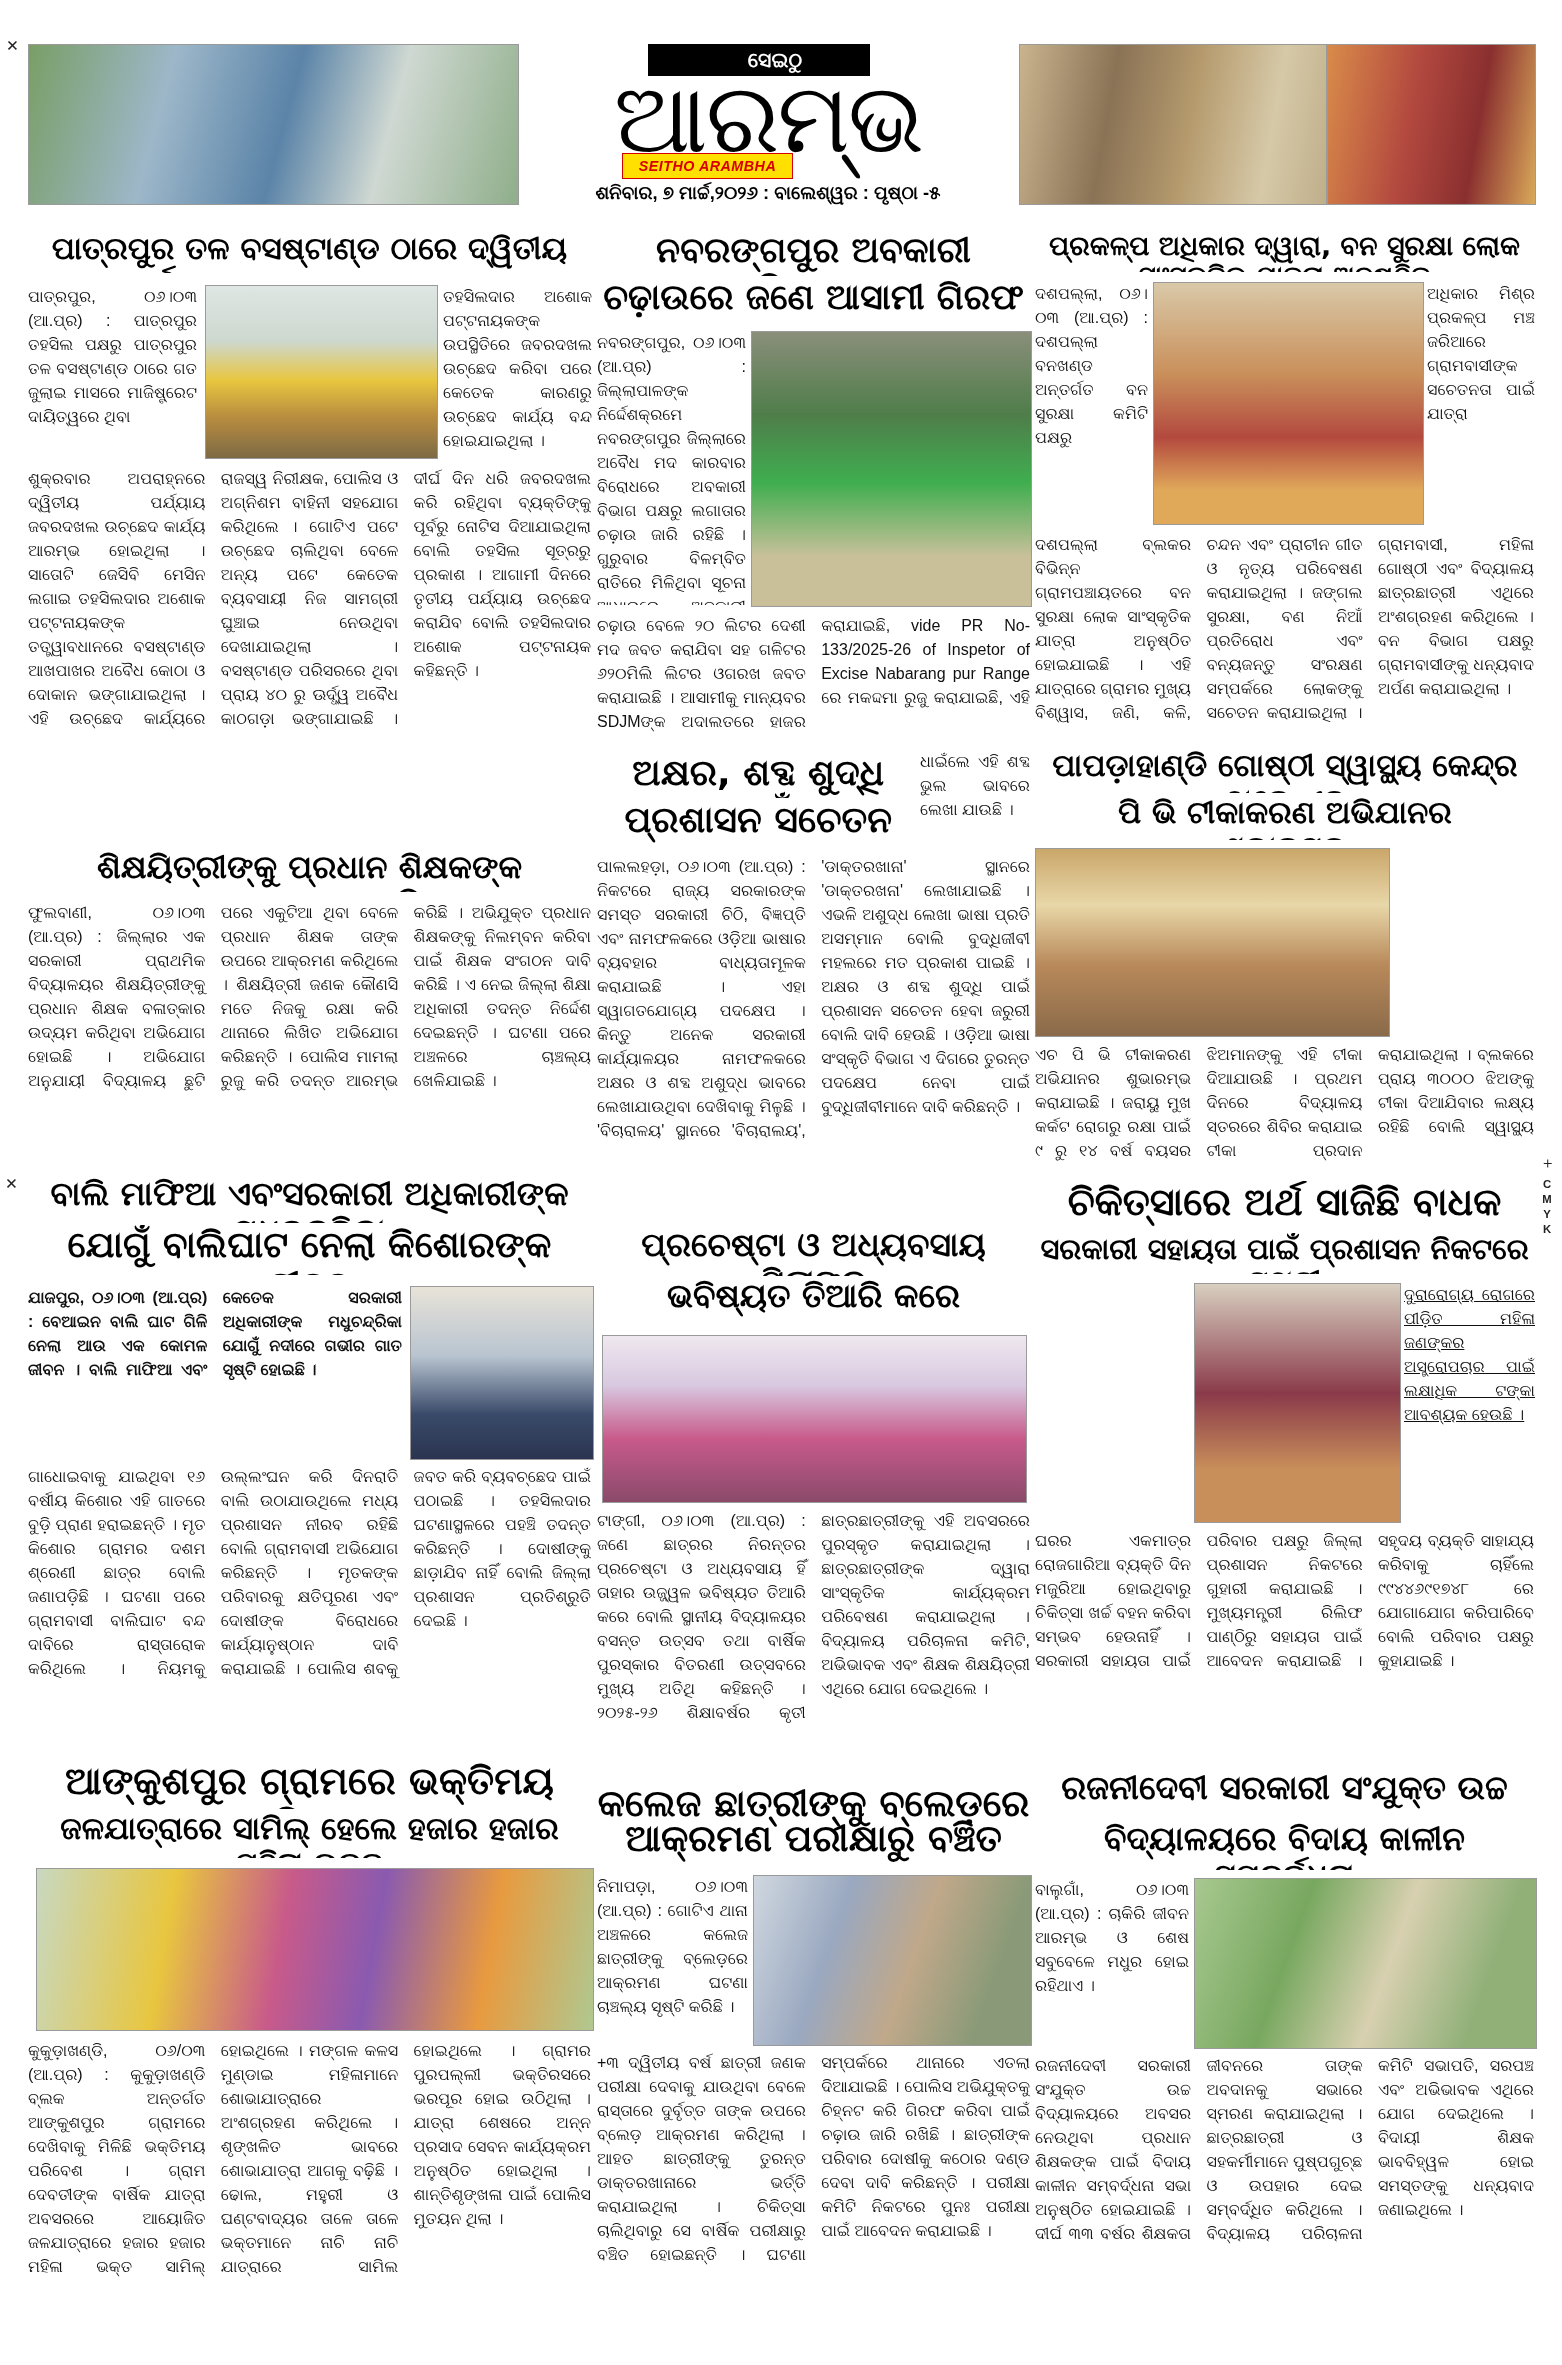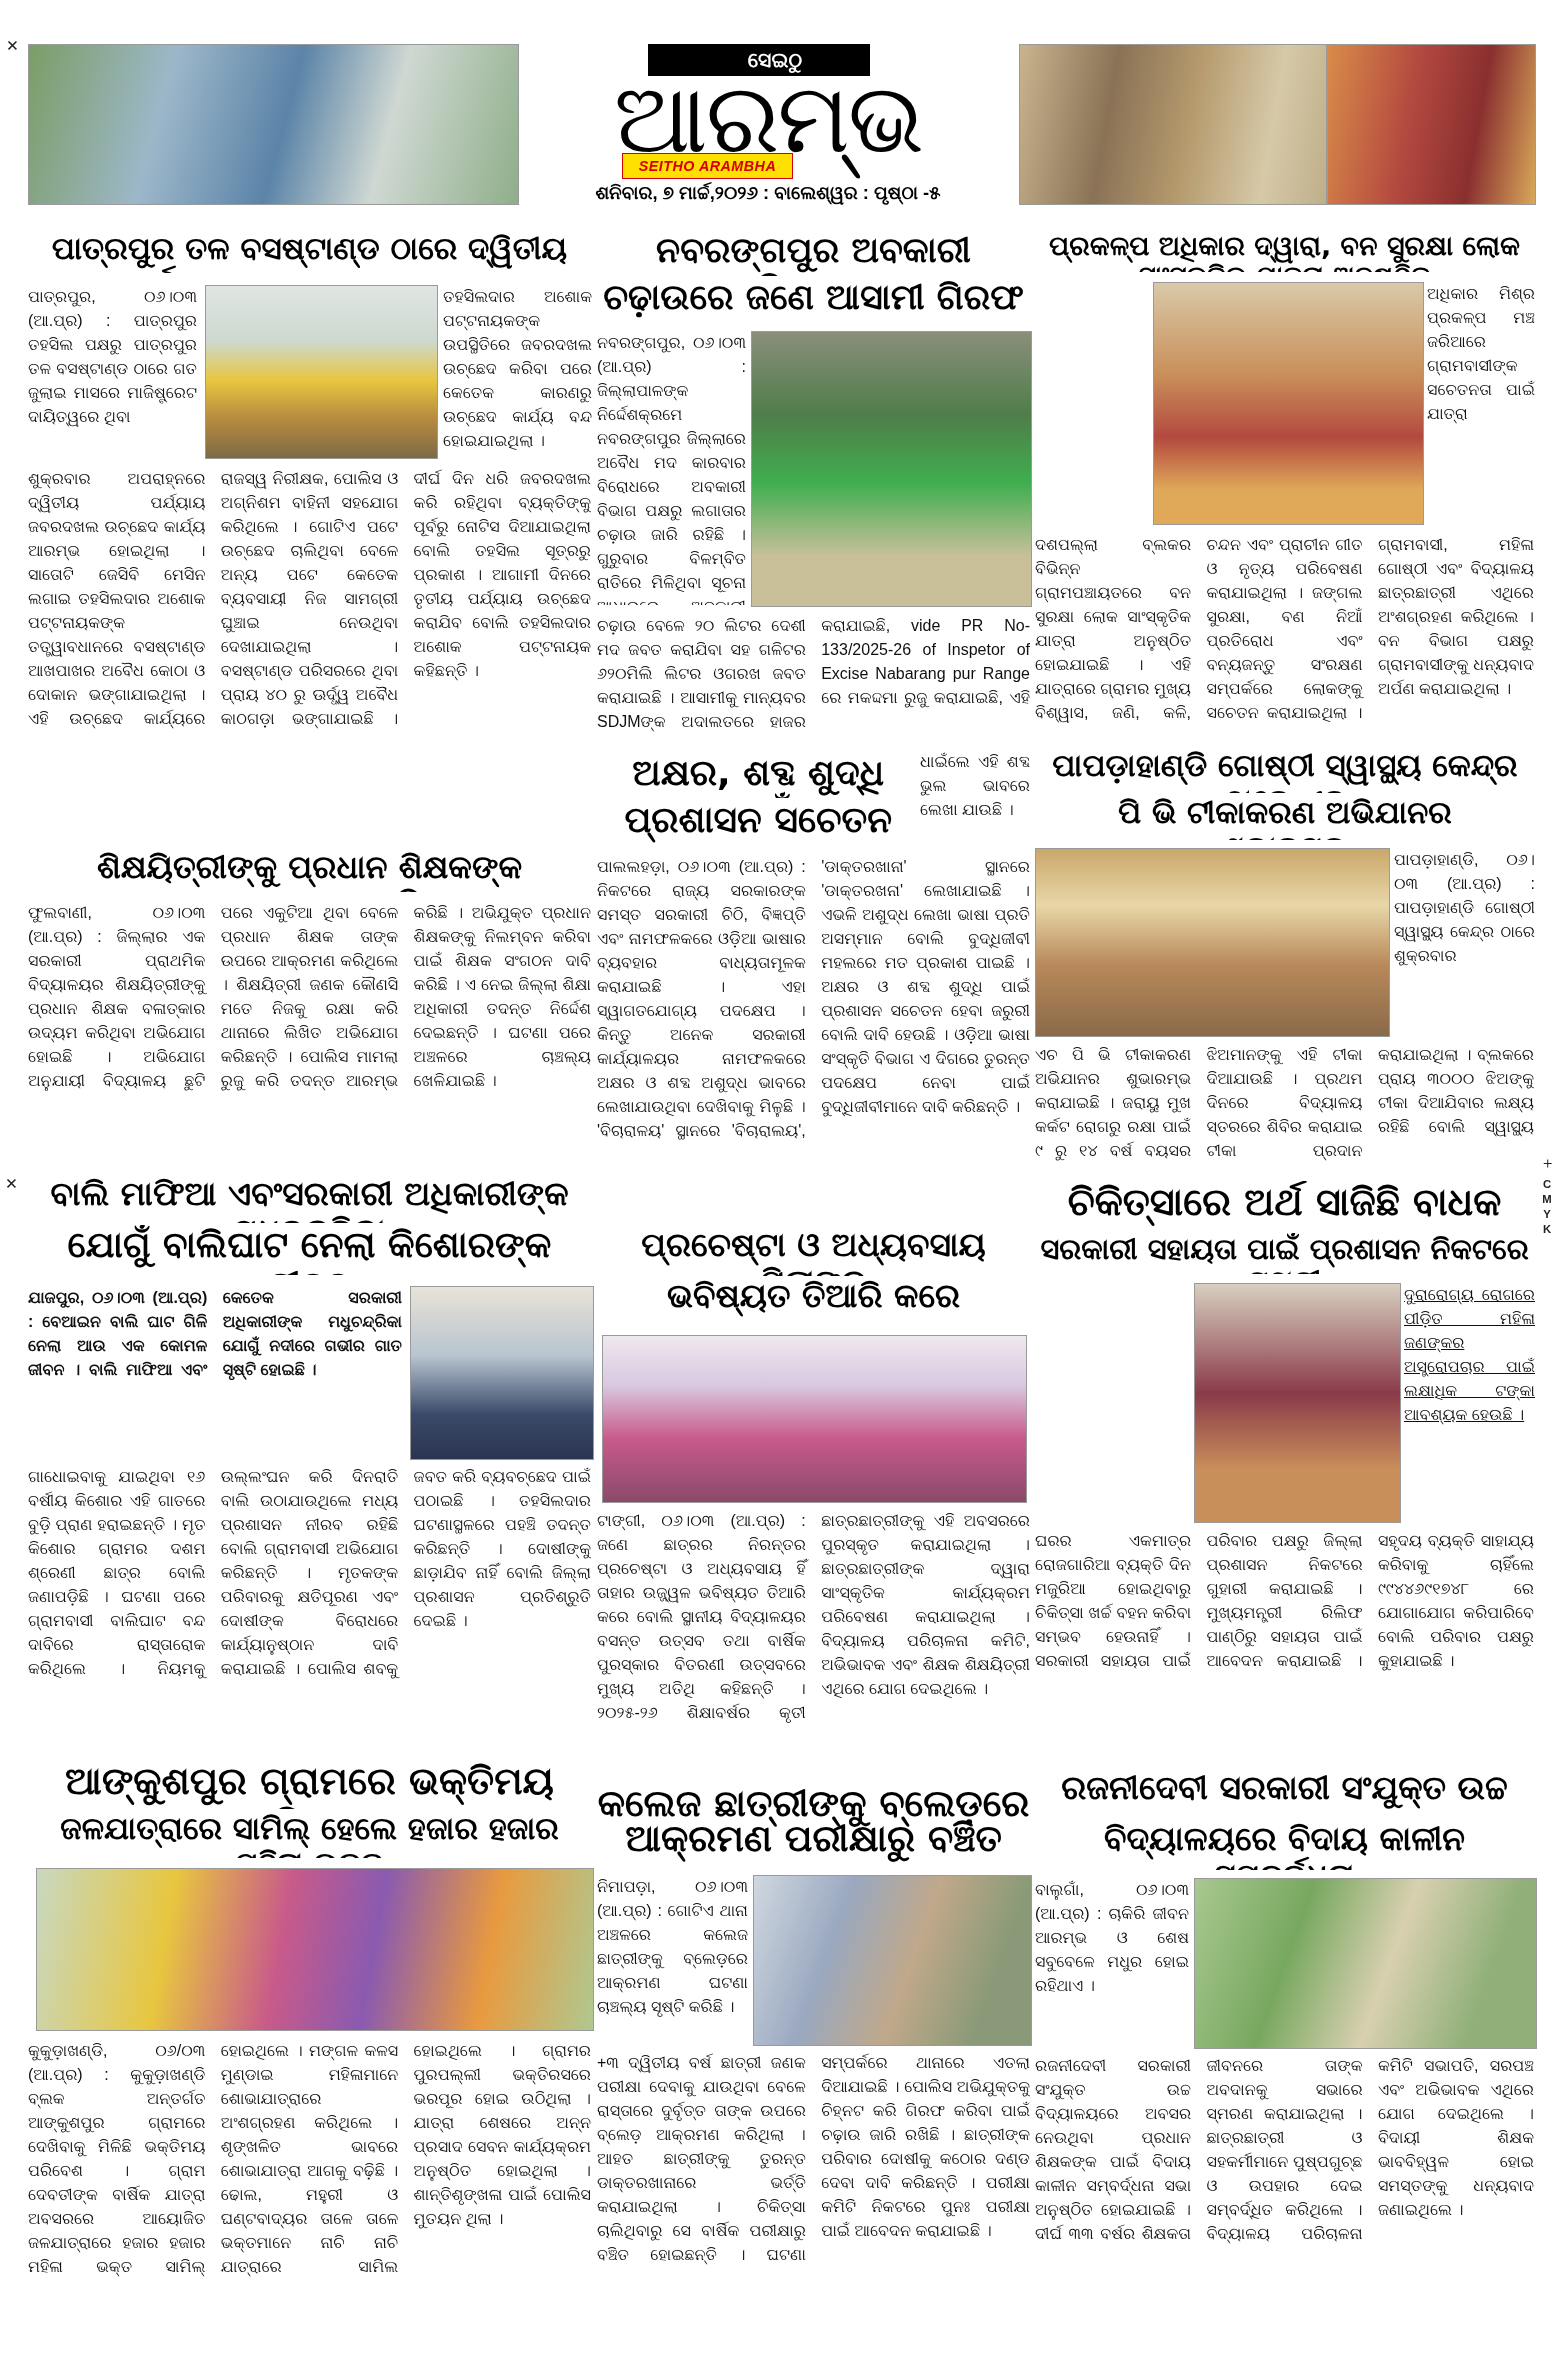--- a/index.html
+++ b/index.html
@@ -76,37 +76,37 @@
   <div class="abs" style="left:597px;top:231px;width:433px;height:512px;">
     <div class="hl" style="left:0;top:0;width:433px;height:45px;font-size:35px;">ନବରଙ୍ଗପୁର ଅବକାରୀ ବିଭାଗର</div>
     <div class="hl" style="left:0;top:47px;width:433px;height:45px;font-size:35px;">ଚଢ଼ାଉରେ ଜଣେ ଆସାମୀ ଗିରଫ</div>
     <div class="txt" style="left:0;top:100px;width:149px;height:274px;">ନବରଙ୍ଗପୁର, ୦୬।୦୩ (ଆ.ପ୍ର) : ଜିଲ୍ଲାପାଳଙ୍କ ନିର୍ଦ୍ଦେଶକ୍ରମେ ନବରଙ୍ଗପୁର ଜିଲ୍ଲାରେ ଅବୈଧ ମଦ କାରବାର ବିରୋଧରେ ଅବକାରୀ ବିଭାଗ ପକ୍ଷରୁ ଲଗାତାର ଚଢ଼ାଉ ଜାରି ରହିଛି । ଗୁରୁବାର ବିଳମ୍ବିତ ରାତିରେ ମିଳିଥିବା ସୂଚନା ଆଧାରରେ ଅବକାରୀ ନିରୀକ୍ଷକଙ୍କ ନେତୃତ୍ୱରେ ଏକ ଗ୍ରାମ ଉପରେ ଚଢ଼ାଉ କରାଯାଇ ଜଣେ ଆସାମୀକୁ ଗିରଫ କରାଯାଇଛି ।</div>
     <div class="photo ph-police" style="left:154px;top:100px;width:279px;height:274px;"></div>
     <div class="txt c2" style="left:0;top:383px;width:433px;height:129px;">ଚଢ଼ାଉ ବେଳେ ୨୦ ଲିଟର ଦେଶୀ ମଦ ଜବତ କରାଯିବା ସହ ଗଳିଟର ୬୨୦ମିଲି ଲିଟର ଓଗରଖ ଜବତ କରାଯାଇଛି । ଆସାମୀକୁ ମାନ୍ୟବର SDJMଙ୍କ ଅଦାଲତରେ ହାଜର କରାଯାଇଛି, vide PR No- 133/2025-26 of Inspetor of Excise Nabarang pur Range ରେ ମକଦ୍ଦମା ରୁଜୁ କରାଯାଇଛି, ଏହି ଚଢାଉ ରେ ରିସମା ସୁନା ଓ ଆକ୍ରମ ଖାନ ସହଯୋଗ କରି ଥିଲେ ।</div>
   </div>
 
   <div class="abs" style="left:1035px;top:231px;width:499px;height:512px;">
     <div class="hl" style="left:0;top:0;width:499px;height:41px;font-size:27px;">ପ୍ରକଳ୍ପ ଅଧିକାର ଦ୍ୱାରା, ବନ ସୁରକ୍ଷା ଲୋକ ସାଂସ୍କୃତିକ ଯାତ୍ରା ଅନୁଷ୍ଠିତ</div>
+    <div class="txt" style="left:0;top:51px;width:113px;height:241px;">ଦଶପଲ୍ଲା, ୦୬।୦୩ (ଆ.ପ୍ର) : ଦଶପଲ୍ଲା ବନଖଣ୍ଡ ଅନ୍ତର୍ଗତ ବନ ସୁରକ୍ଷା କମିଟି ପକ୍ଷରୁ</div>
     <div class="photo ph-yatra" style="left:118px;top:51px;width:269px;height:241px;"></div>
     <div class="txt" style="left:392px;top:51px;width:108px;height:241px;">ଅଧିକାର ମିଶ୍ର ପ୍ରକଳ୍ପ ମଞ୍ଚ ଜରିଆରେ ଗ୍ରାମବାସୀଙ୍କ ସଚେତନତା ପାଇଁ ଯାତ୍ରା</div>
     <div class="txt c3" style="left:0;top:302px;width:499px;height:210px;">ଦଶପଲ୍ଲା ବ୍ଲକର ବିଭିନ୍ନ ଗ୍ରାମପଞ୍ଚାୟତରେ ବନ ସୁରକ୍ଷା ଲୋକ ସାଂସ୍କୃତିକ ଯାତ୍ରା ଅନୁଷ୍ଠିତ ହୋଇଯାଇଛି । ଏହି ଯାତ୍ରାରେ ଗ୍ରାମର ମୁଖ୍ୟ ବିଶ୍ୱାସ, ଜଣି, କଳି, ଚନ୍ଦନ ଏବଂ ପ୍ରାଚୀନ ଗୀତ ଓ ନୃତ୍ୟ ପରିବେଷଣ କରାଯାଇଥିଲା । ଜଙ୍ଗଲ ସୁରକ୍ଷା, ବଣ ନିଆଁ ପ୍ରତିରୋଧ ଏବଂ ବନ୍ୟଜନ୍ତୁ ସଂରକ୍ଷଣ ସମ୍ପର୍କରେ ଲୋକଙ୍କୁ ସଚେତନ କରାଯାଇଥିଲା । ଗ୍ରାମବାସୀ, ମହିଳା ଗୋଷ୍ଠୀ ଏବଂ ବିଦ୍ୟାଳୟ ଛାତ୍ରଛାତ୍ରୀ ଏଥିରେ ଅଂଶଗ୍ରହଣ କରିଥିଲେ । ବନ ବିଭାଗ ପକ୍ଷରୁ ଗ୍ରାମବାସୀଙ୍କୁ ଧନ୍ୟବାଦ ଅର୍ପଣ କରାଯାଇଥିଲା ।</div>
   </div>
 
   <div class="abs" style="left:597px;top:750px;width:433px;height:428px;">
     <div class="hl" style="left:10.2px;top:2.6px;width:302px;height:45px;font-size:36px;">ଅକ୍ଷର, ଶବ୍ଦ ଶୁଦ୍ଧି ପାଇଁ</div>
     <div class="hl" style="left:10.2px;top:50px;width:302px;height:45px;font-size:36px;">ପ୍ରଶାସନ ସଚେତନ ହେଉ</div>
     <div class="txt" style="left:323px;top:0;width:110px;height:97px;">ଧାଇଁଲେ ଏହି ଶବ୍ଦ ଭୁଲ ଭାବରେ ଲେଖା ଯାଉଛି ।</div>
     <div class="txt c2" style="left:0;top:105px;width:433px;height:323px;">ପାଲଲହଡ଼ା, ୦୬।୦୩ (ଆ.ପ୍ର) : ନିକଟରେ ରାଜ୍ୟ ସରକାରଙ୍କ ସମସ୍ତ ସରକାରୀ ଚିଠି, ବିଜ୍ଞପ୍ତି ଏବଂ ନାମଫଳକରେ ଓଡ଼ିଆ ଭାଷାର ବ୍ୟବହାର ବାଧ୍ୟତାମୂଳକ କରାଯାଇଛି । ଏହା ସ୍ୱାଗତଯୋଗ୍ୟ ପଦକ୍ଷେପ । କିନ୍ତୁ ଅନେକ ସରକାରୀ କାର୍ଯ୍ୟାଳୟର ନାମଫଳକରେ ଅକ୍ଷର ଓ ଶବ୍ଦ ଅଶୁଦ୍ଧ ଭାବରେ ଲେଖାଯାଉଥିବା ଦେଖିବାକୁ ମିଳୁଛି । 'ବିଚାରାଳୟ' ସ୍ଥାନରେ 'ବିଚାରାଲୟ', 'ଡାକ୍ତରଖାନା' ସ୍ଥାନରେ 'ଡାକ୍ତରଖନା' ଲେଖାଯାଇଛି । ଏଭଳି ଅଶୁଦ୍ଧ ଲେଖା ଭାଷା ପ୍ରତି ଅସମ୍ମାନ ବୋଲି ବୁଦ୍ଧିଜୀବୀ ମହଲରେ ମତ ପ୍ରକାଶ ପାଇଛି । ଅକ୍ଷର ଓ ଶବ୍ଦ ଶୁଦ୍ଧି ପାଇଁ ପ୍ରଶାସନ ସଚେତନ ହେବା ଜରୁରୀ ବୋଲି ଦାବି ହେଉଛି । ଓଡ଼ିଆ ଭାଷା ସଂସ୍କୃତି ବିଭାଗ ଏ ଦିଗରେ ତୁରନ୍ତ ପଦକ୍ଷେପ ନେବା ପାଇଁ ବୁଦ୍ଧିଜୀବୀମାନେ ଦାବି କରିଛନ୍ତି ।</div>
   </div>
 
   <div class="abs" style="left:1035px;top:748px;width:499px;height:435px;">
     <div class="hl" style="left:15.4px;top:0;width:469px;height:45px;font-size:31px;">ପାପଡ଼ାହାଣ୍ଡି ଗୋଷ୍ଠୀ ସ୍ୱାସ୍ଥ୍ୟ କେନ୍ଦ୍ର ଠାରେ ଏଚ</div>
     <div class="hl" style="left:15.4px;top:47px;width:469px;height:45px;font-size:31px;">ପି ଭି ଟୀକାକରଣ ଅଭିଯାନର ଶୁଭାରମ୍ଭ</div>
     <div class="photo ph-hpv" style="left:0;top:100px;width:353px;height:187px;"></div>
-    <div class="txt" style="left:359px;top:100px;width:141px;height:187px;">ପାପଡ଼ାହାଣ୍ଡି, ୦୬।୦୩ (ଆ.ପ୍ର) : ପାପଡ଼ାହାଣ୍ଡି ଗୋଷ୍ଠୀ ସ୍ୱାସ୍ଥ୍ୟ କେନ୍ଦ୍ର ଠାରେ ଶୁକ୍ରବାର</div>
     <div class="txt c3" style="left:0;top:295px;width:499px;height:141px;">ଏଚ ପି ଭି ଟୀକାକରଣ ଅଭିଯାନର ଶୁଭାରମ୍ଭ କରାଯାଇଛି । ଜରାୟୁ ମୁଖ କର୍କଟ ରୋଗରୁ ରକ୍ଷା ପାଇଁ ୯ ରୁ ୧୪ ବର୍ଷ ବୟସର ଝିଅମାନଙ୍କୁ ଏହି ଟୀକା ଦିଆଯାଉଛି । ପ୍ରଥମ ଦିନରେ ବିଦ୍ୟାଳୟ ସ୍ତରରେ ଶିବିର କରାଯାଇ ଟୀକା ପ୍ରଦାନ କରାଯାଇଥିଲା । ବ୍ଲକରେ ପ୍ରାୟ ୩୦୦୦ ଝିଅଙ୍କୁ ଟୀକା ଦିଆଯିବାର ଲକ୍ଷ୍ୟ ରହିଛି ବୋଲି ସ୍ୱାସ୍ଥ୍ୟ ଅଧିକାରୀ ସୂଚନା ଦେଇଛନ୍ତି ।</div>
   </div>
 
   <div class="abs" style="left:28px;top:850px;width:563px;height:318px;">
     <div class="hl" style="left:0;top:0;width:563px;height:42px;font-size:32px;">ଶିକ୍ଷୟିତ୍ରୀଙ୍କୁ ପ୍ରଧାନ ଶିକ୍ଷକଙ୍କ ବଳାତ୍କାର ଉଦ୍ୟମ ଅଭିଯୋଗ</div>
     <div class="txt c3" style="left:0;top:51px;width:563px;height:266px;">ଫୁଲବାଣୀ, ୦୬।୦୩ (ଆ.ପ୍ର) : ଜିଲ୍ଲାର ଏକ ସରକାରୀ ପ୍ରାଥମିକ ବିଦ୍ୟାଳୟର ଶିକ୍ଷୟିତ୍ରୀଙ୍କୁ ପ୍ରଧାନ ଶିକ୍ଷକ ବଳାତ୍କାର ଉଦ୍ୟମ କରିଥିବା ଅଭିଯୋଗ ହୋଇଛି । ଅଭିଯୋଗ ଅନୁଯାୟୀ ବିଦ୍ୟାଳୟ ଛୁଟି ପରେ ଏକୁଟିଆ ଥିବା ବେଳେ ପ୍ରଧାନ ଶିକ୍ଷକ ତାଙ୍କ ଉପରେ ଆକ୍ରମଣ କରିଥିଲେ । ଶିକ୍ଷୟିତ୍ରୀ ଜଣକ କୌଣସି ମତେ ନିଜକୁ ରକ୍ଷା କରି ଥାନାରେ ଲିଖିତ ଅଭିଯୋଗ କରିଛନ୍ତି । ପୋଲିସ ମାମଲା ରୁଜୁ କରି ତଦନ୍ତ ଆରମ୍ଭ କରିଛି । ଅଭିଯୁକ୍ତ ପ୍ରଧାନ ଶିକ୍ଷକଙ୍କୁ ନିଲମ୍ବନ କରିବା ପାଇଁ ଶିକ୍ଷକ ସଂଗଠନ ଦାବି କରିଛି । ଏ ନେଇ ଜିଲ୍ଲା ଶିକ୍ଷା ଅଧିକାରୀ ତଦନ୍ତ ନିର୍ଦ୍ଦେଶ ଦେଇଛନ୍ତି । ଘଟଣା ପରେ ଅଞ୍ଚଳରେ ଚାଞ୍ଚଲ୍ୟ ଖେଳିଯାଇଛି ।</div>
   </div>
 
   <div class="abs" style="left:28px;top:1176px;width:563px;height:581px;">
     <div class="hl" style="left:0;top:0;width:563px;height:47px;font-size:33px;">ବାଲି ମାଫିଆ ଏବଂସରକାରୀ ଅଧିକାରୀଙ୍କ ମଧୁଚନ୍ଦ୍ରିକା</div>

